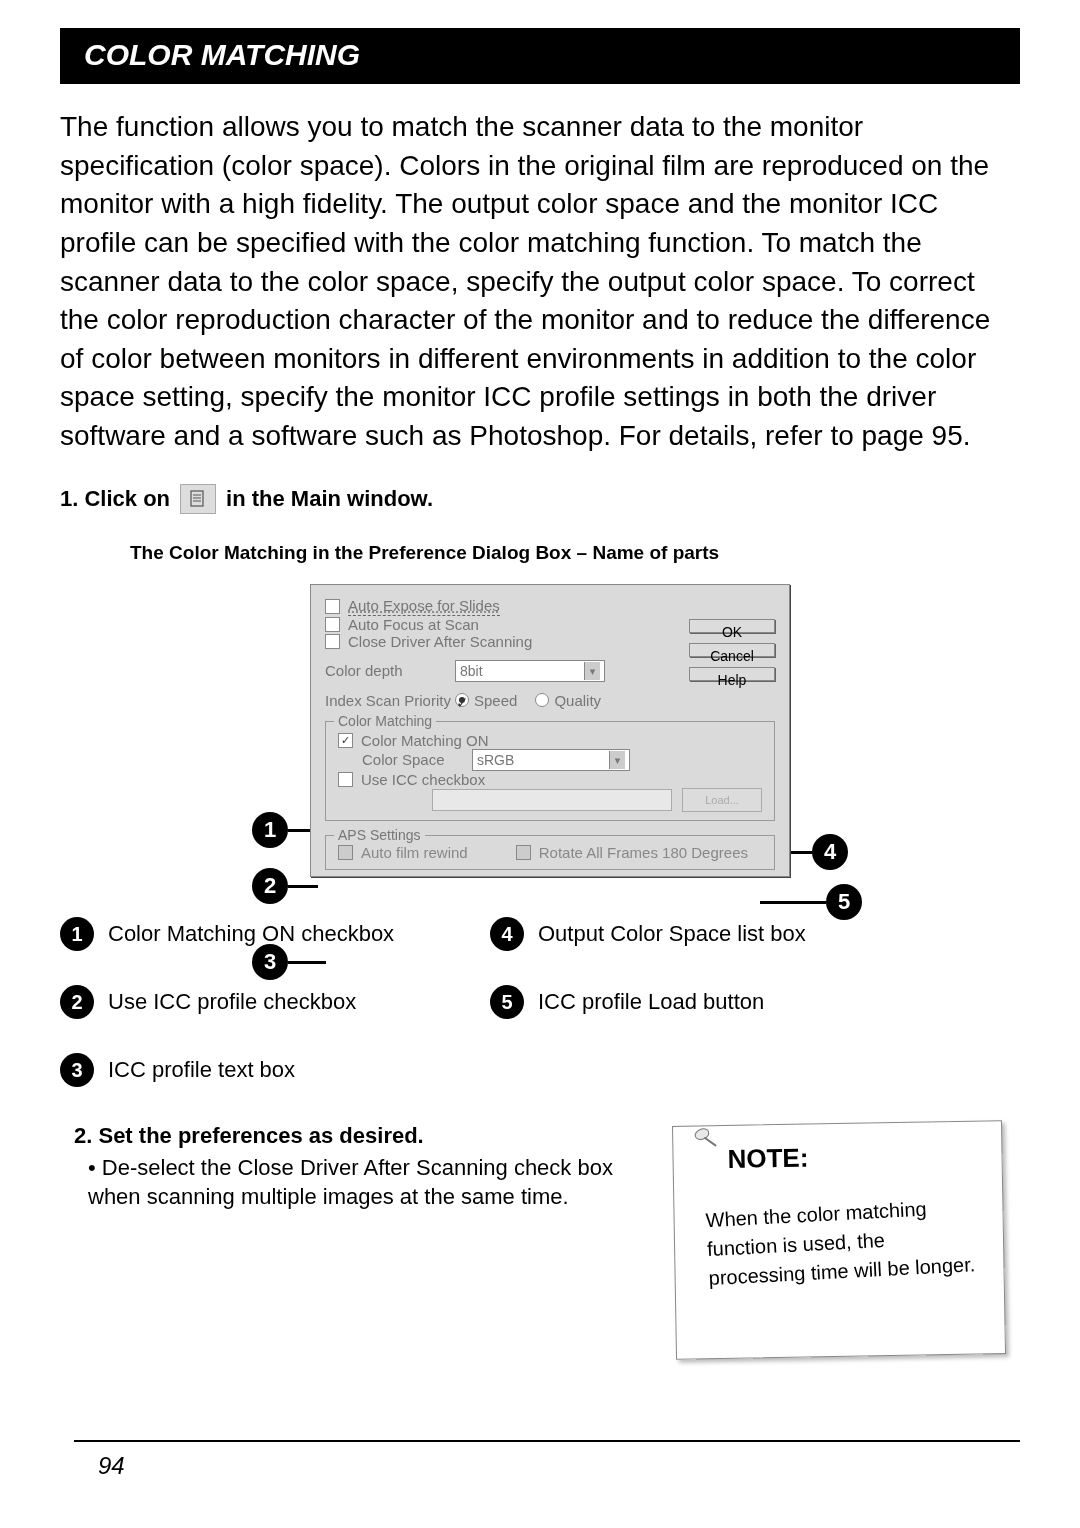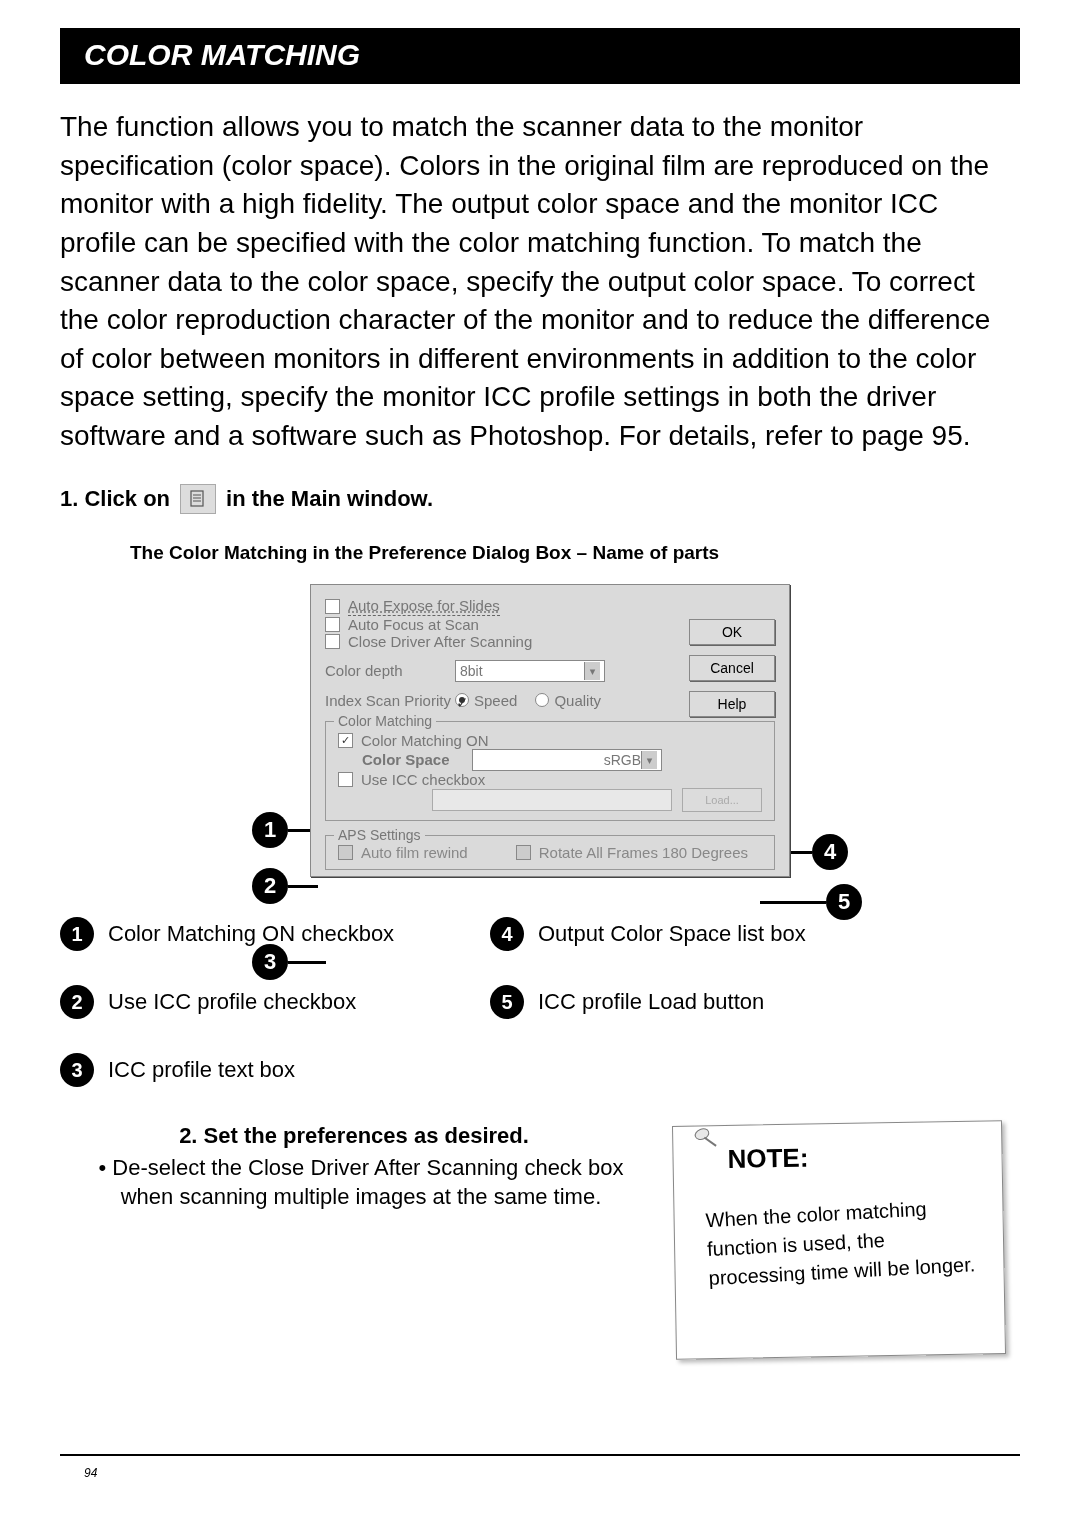--- a/index.html
+++ b/index.html
@@ -96,21 +96,21 @@
   .rad {
     width: 14px; height: 14px; border: 1px solid #888;
     border-radius: 50%; background:#fff; margin-right:5px;
     position: relative; display:inline-block;
   }
   .rad.checked::after {
     content:""; position:absolute; width:6px; height:6px; background:#333;
     border-radius:50%; top:3px; left:3px;
   }
   .btn {
-    width: 86px; height: 26px;
+    width: 86px; height: 14px;
     background: #dcdcdc; border: 1px solid #888;
     text-align: center; line-height: 24px;
     font-size: 14px; color:#000;
     box-shadow: 1px 1px 0 #666;
   }
   .btns-col {
     position: absolute; right: 14px; top: 34px;
     display: flex; flex-direction: column; gap: 10px;
   }
   .field {
@@ -164,21 +164,21 @@
     flex-shrink: 0;
   }
 
   
   .step2-wrap {
     margin: 36px 60px 0 74px;
     display: flex;
     gap: 40px;
     align-items: flex-start;
   }
-  .step2-text { width: 560px; font-size: 22px; text-align: center; }
+  .step2-text { width: 560px; font-size: 22px; }
   .step2-head { font-weight: bold; margin-bottom: 4px; }
   .step2-bullet { margin-left: 14px; line-height: 1.35; }
 
   
   .note-card {
     width: 330px;
     border: 1px solid #888;
     box-shadow: 3px 3px 4px #bbb;
     padding: 18px 20px 70px 26px;
     position: relative;
@@ -199,26 +199,26 @@
   .note-body {
     font-size: 20px;
     line-height: 1.45;
     transform: rotate(-2deg);
     margin-left: 6px;
   }
 
   .footer {
     position: absolute;
     bottom: 48px;
-    left: 0; right: 0;
+    left: 14px; right: 0;
     border-top: 2px solid #000;
     margin: 0 60px;
     padding-top: 10px;
     font-style: italic;
-    font-size: 12px;
+    font-size: 24px;
     padding-left: 24px;
   }
 </style>
 </head>
 <body>
 
 <div class="title-bar">COLOR MATCHING</div>
 
 <div class="body-text">The function allows you to match the scanner data to the monitor specification (color space). Colors in the original film are reproduced on the monitor with a high fidelity. The output color space and the monitor ICC profile can be specified with the color matching function.
 To match the scanner data to the color space, specify the output color space.
@@ -290,22 +290,22 @@
         <span>Quality</span>
       </div>
 
       <div class="group">
         <span class="legend">Color Matching</span>
         <div class="row">
             <span class="cb checked"></span>
           <span>Color Matching ON</span>
           </div>
         <div class="row">
-          <span style="width:110px; margin-left:24px;font-weight:bold;">Color Space</span>
-          <div class="field" style="width:190px;justify-content:flex-end;">
+          <span style="width:110px; margin-left:24px;">Color Space</span>
+          <div class="field" style="width:158px;">
             <span>sRGB</span>
             <span class="dd">▾</span>
           </div>
         </div>
         <div class="row">
             <span class="cb" style="margin-left:0;"></span>
           <span>Use ICC checkbox</span>
           </div>
         <div class="row" style="justify-content:flex-end; gap:10px;">
           <div style="width:240px; height:22px; border:1px solid #aaa; background:#e8e8e8;"></div>

